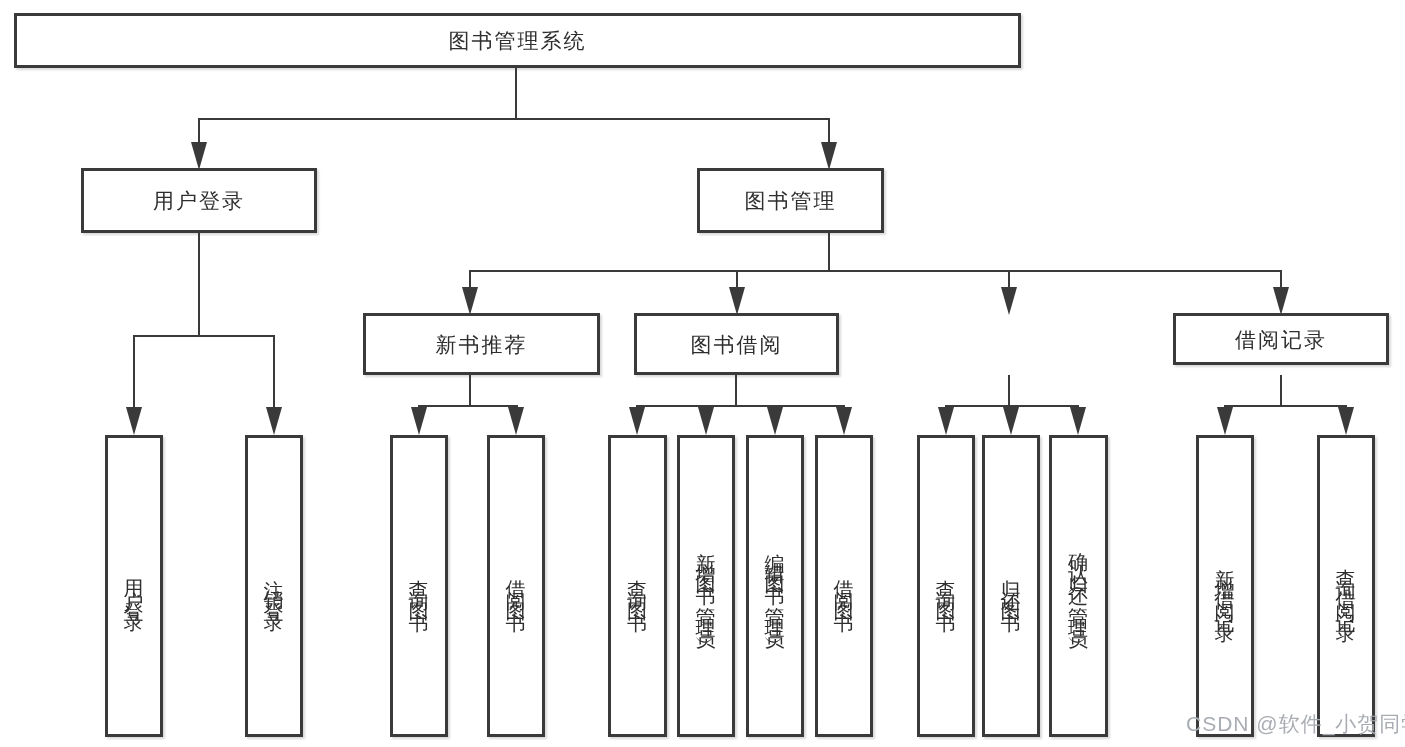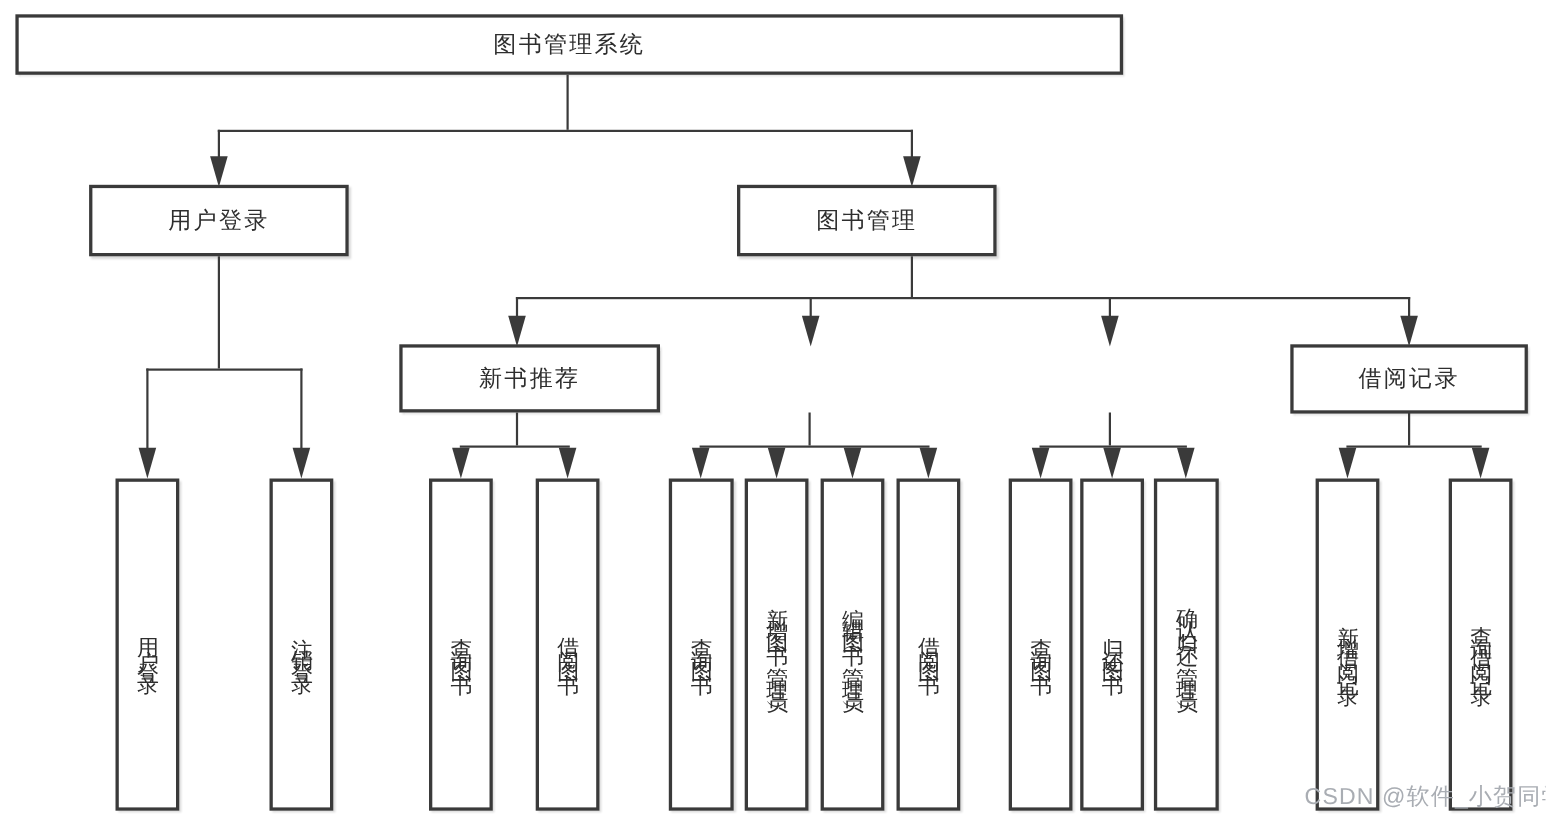--- a/index.html
+++ b/index.html
@@ -40,24 +40,25 @@
   }
 </style>
 </head>
 <body>
 
 <div id="stage">
 
   <div class="box h" style="left:14px;top:13px;width:1007px;height:55px">图书管理系统</div>
 
   <div class="box h" style="left:81px;top:168px;width:236px;height:65px">用户登录</div>
-  <div class="box h" style="left:670px;top:168px;width:236px;height:65px">图书管理</div>
+  <div class="box h" style="left:697px;top:168px;width:187px;height:65px">图书管理</div>
 
   <div class="box h" style="left:363px;top:313px;width:237px;height:62px">新书推荐</div>
-  <div class="box h" style="left:1173px;top:313px;width:216px;height:63px">借阅记录</div>
+  <div class="box h" style="left:634px;top:313px;width:205px;height:62px">图书借阅</div>
+  <div class="box h" style="left:1173px;top:313px;width:216px;height:52px">借阅记录</div>
 
   <div class="box v" style="left:105px;top:435px;width:58px;height:302px">用户登录</div>
   <div class="box v" style="left:245px;top:435px;width:58px;height:302px">注销登录</div>
 
   <div class="box v" style="left:390px;top:435px;width:58px;height:302px">查询图书</div>
   <div class="box v" style="left:487px;top:435px;width:58px;height:302px">借阅图书</div>
 
   <div class="box v" style="left:608px;top:435px;width:59px;height:302px">查询图书</div>
   <div class="box v" style="left:677px;top:435px;width:58px;height:302px">新增图书（管理员）</div>
   <div class="box v" style="left:746px;top:435px;width:58px;height:302px">编辑图书（管理员）</div>

